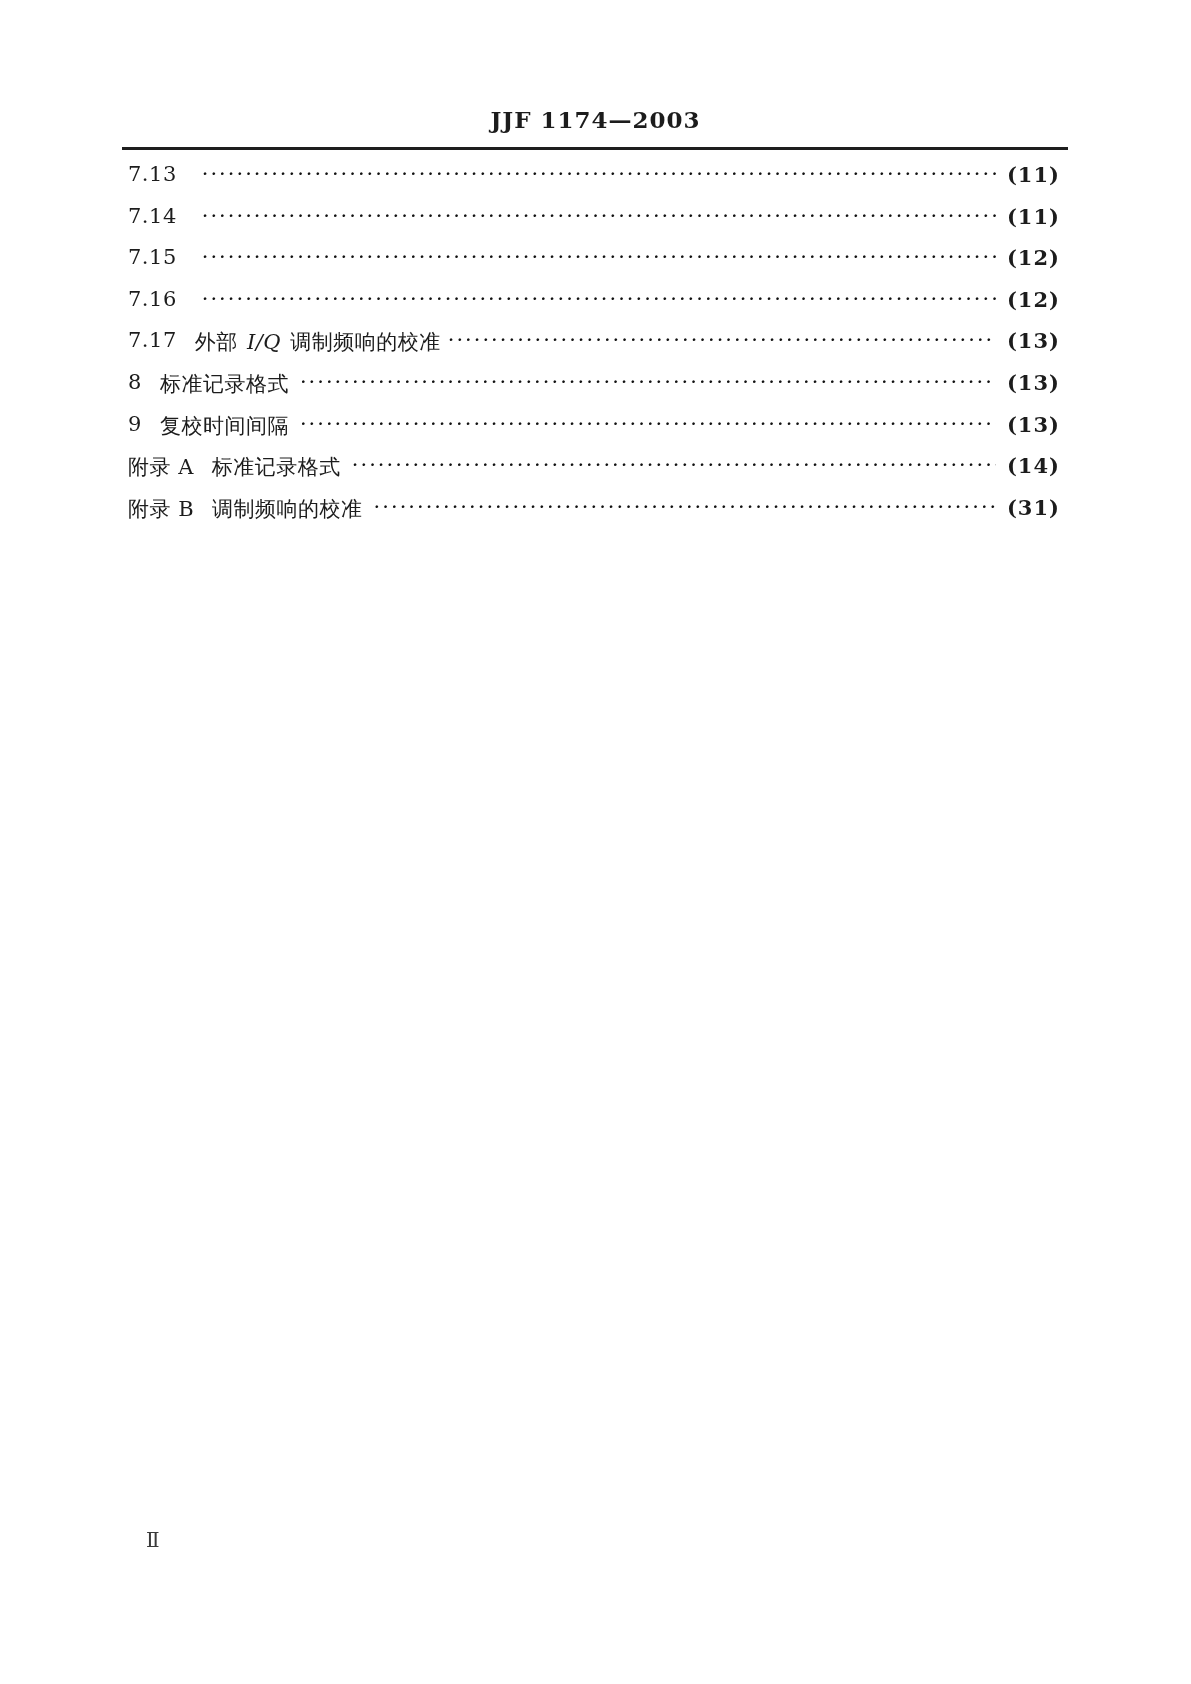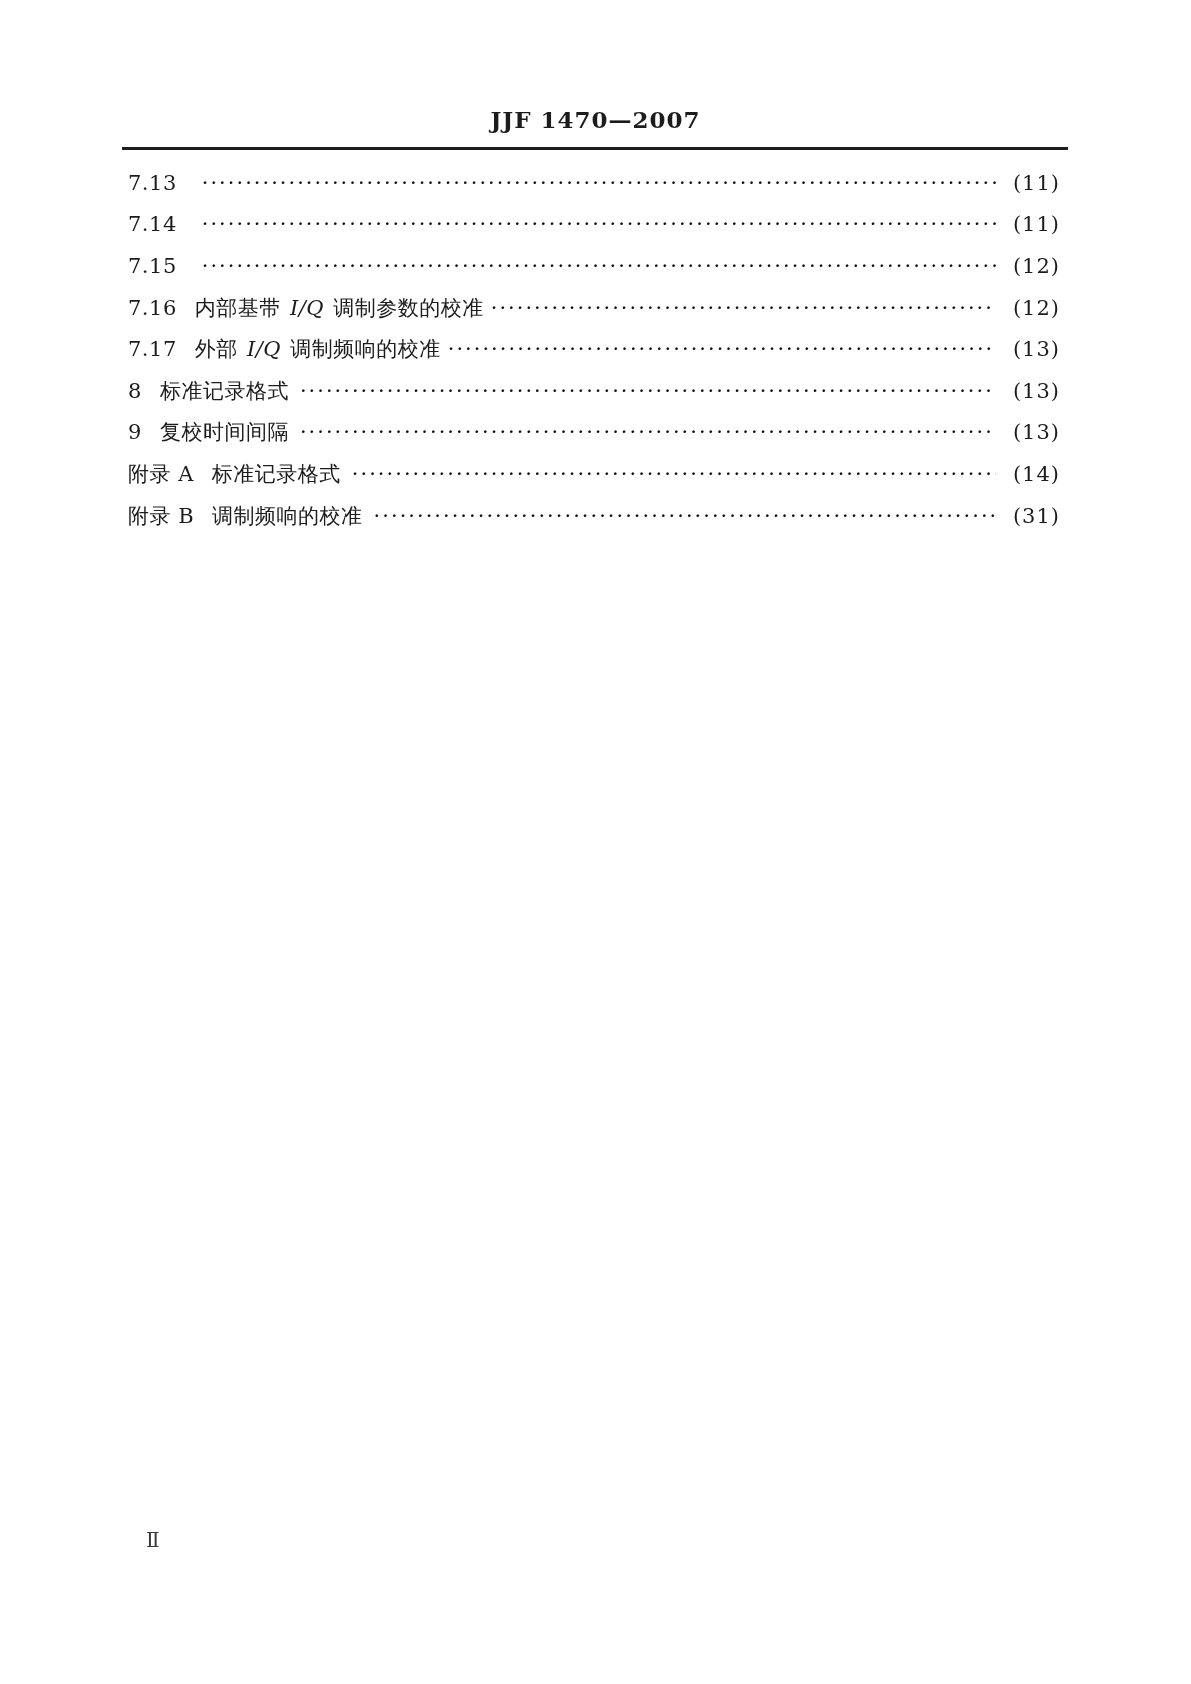--- a/index.html
+++ b/index.html
@@ -32,21 +32,20 @@
     background: #1e1e1e;
   }
   .toc {
     position: absolute;
     top: 162px;
     left: 128px;
     width: 932px;
   }
   .toc-row {
     display: flex;
-    align-items: center;
     height: 41.6px;
     font-size: 21px;
     white-space: nowrap;
   }
   .toc-num {
     margin-right: 18px;
     letter-spacing: 0.5px;
   }
   .toc-title { letter-spacing: 0.5px; }
   .toc-title .it {
@@ -60,33 +59,34 @@
     margin: 0 6px 0 7px;
     font-size: 21px;
     letter-spacing: 2px;
     color: #111;
   }
   .toc-page {
     width: 58px;
     text-align: right;
     letter-spacing: 1px;
     flex: none;
+    font-weight: bold;
   }
   .footer-page {
     position: absolute;
     top: 1528px;
     left: 146px;
     font-size: 20px;
     color: #3a3a3a;
   }
 </style>
 </head>
 <body>
 
-<div class="header-title">JJF 1470—2007</div>
+<div class="header-title">JJF 1174—2003</div>
 <div class="header-rule"></div>
 
 <div class="toc">
 
   <div class="toc-row">
     <span class="toc-num">7.13</span>
     <span class="dots">························································································································</span>
     <span class="toc-page">(11)</span>
   </div>
 
@@ -97,21 +97,20 @@
   </div>
 
   <div class="toc-row">
     <span class="toc-num">7.15</span>
     <span class="dots">························································································································</span>
     <span class="toc-page">(12)</span>
   </div>
 
   <div class="toc-row">
     <span class="toc-num">7.16</span>
-    <span class="toc-title"><span>内部基带 </span><span class="it">I/Q</span><span> 调制参数的校准</span></span>
     <span class="dots">························································································································</span>
     <span class="toc-page">(12)</span>
   </div>
 
   <div class="toc-row">
     <span class="toc-num">7.17</span>
     <span class="toc-title"><span>外部 </span><span class="it">I/Q</span><span> 调制频响的校准</span></span>
     <span class="dots">························································································································</span>
     <span class="toc-page">(13)</span>
   </div>

